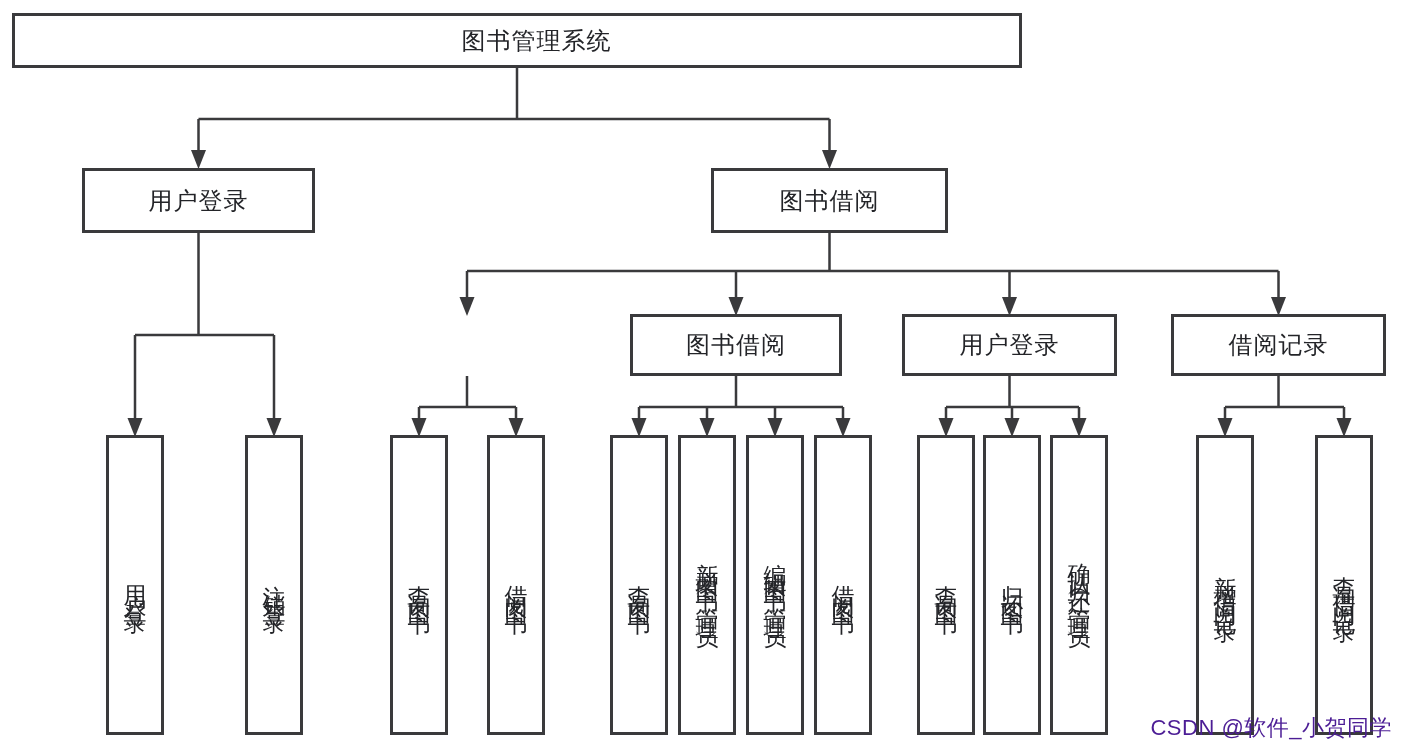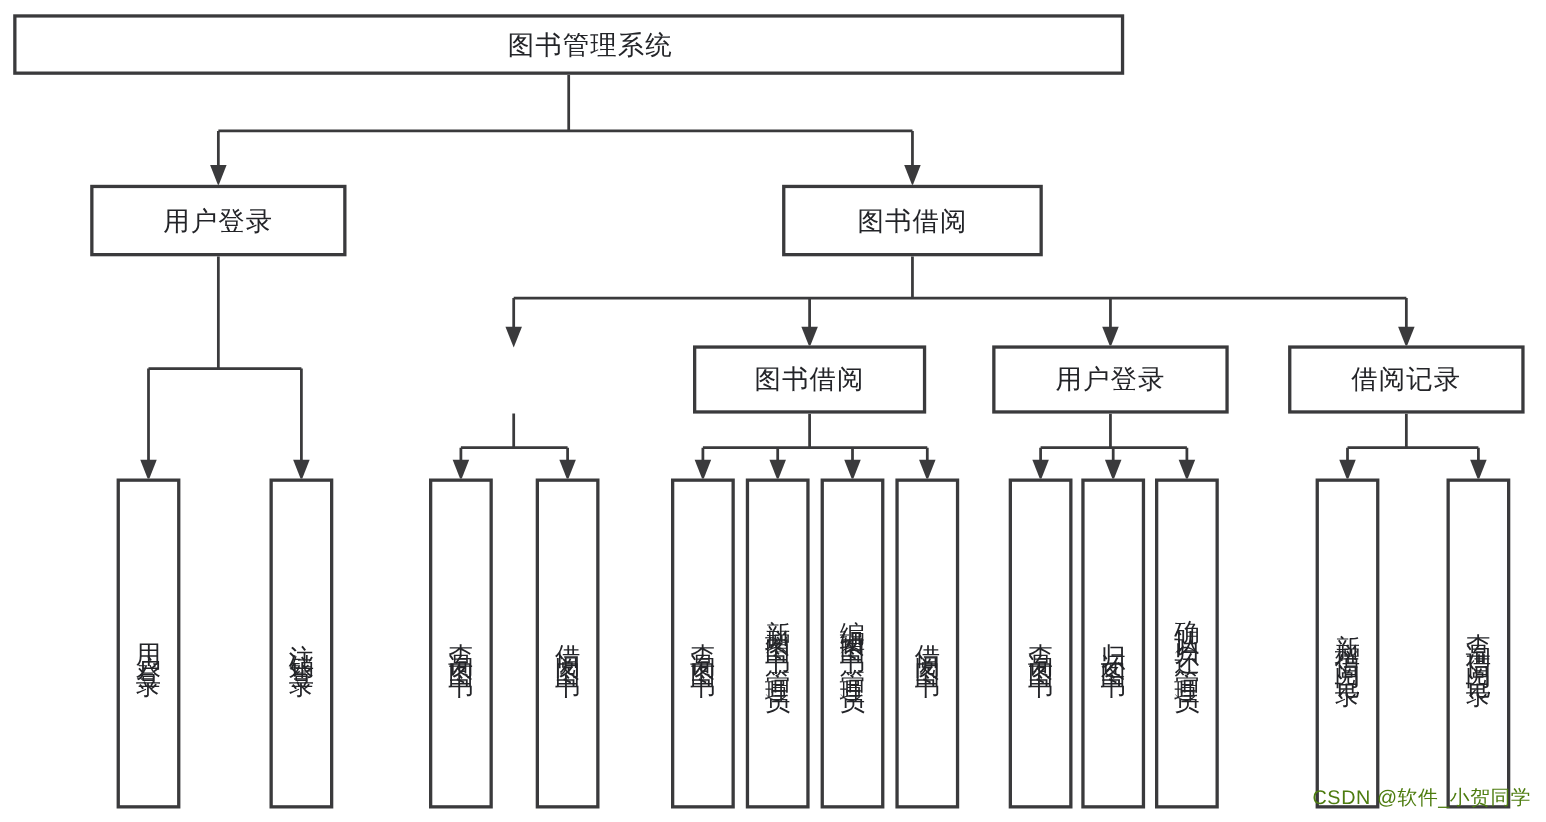--- a/index.html
+++ b/index.html
@@ -53,22 +53,22 @@
     line-height: 1;
     font-size: 23px;
     letter-spacing: 9px;
     white-space: nowrap;
   }
 
   .watermark {
     position: absolute;
     top: 713px;
     right: 13px;
-    font-size: 18px;
-    color: #4d7c0f;
+    font-size: 22px;
+    color: #4c1d95;
     letter-spacing: 0.5px;
     z-index: 5;
     white-space: nowrap;
   }
 </style>
 </head>
 <body>
 
 <div class="canvas">
 

